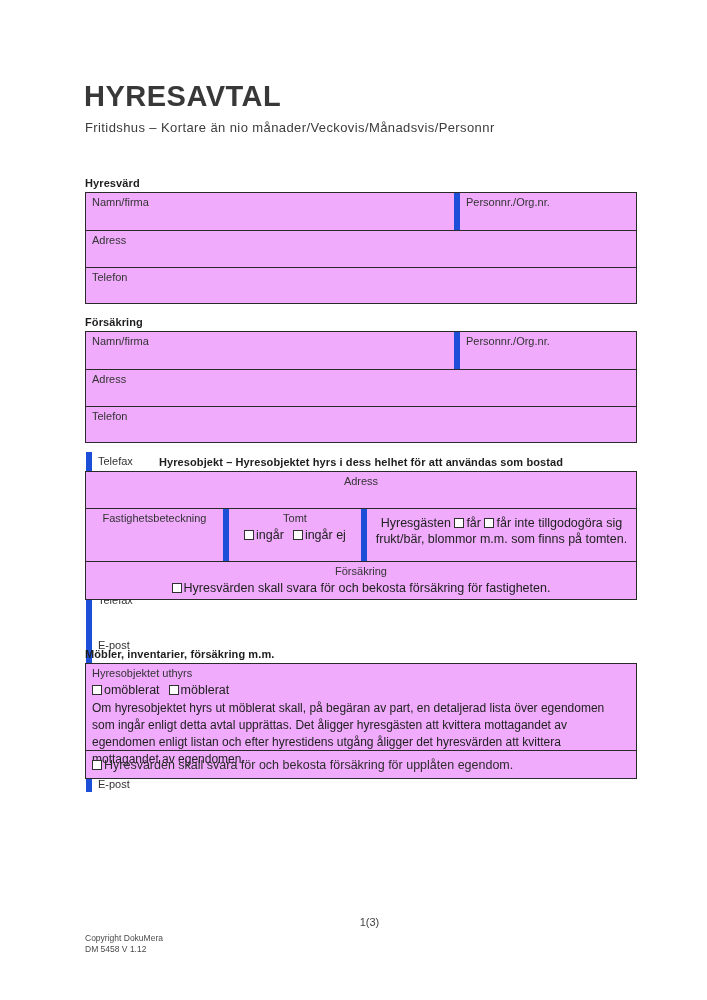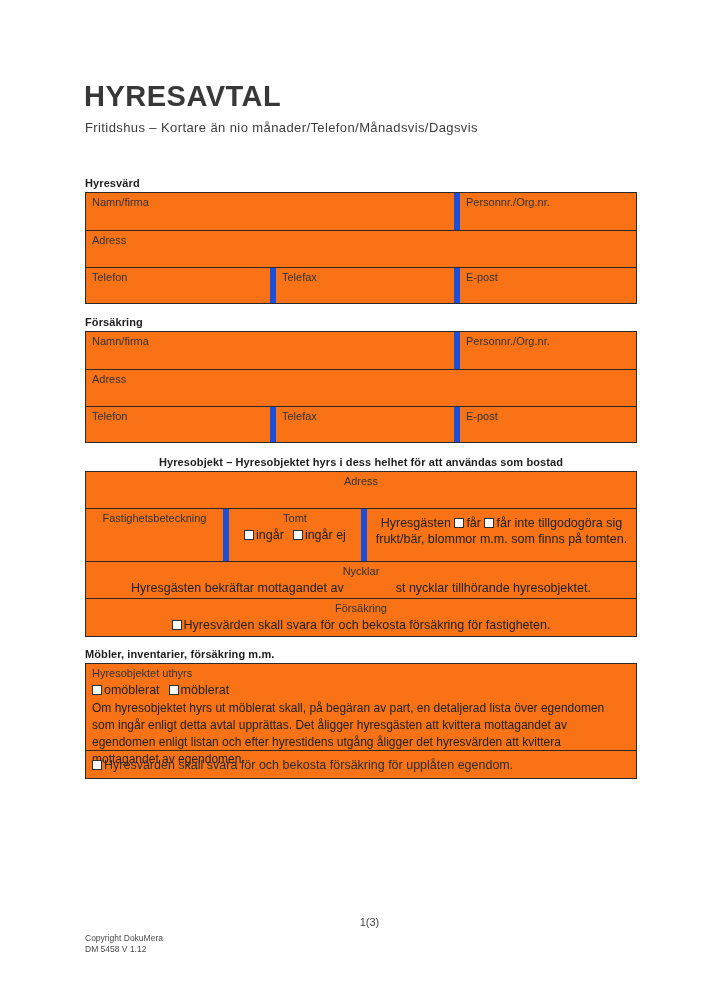--- a/index.html
+++ b/index.html
@@ -22,28 +22,28 @@
   }
   .section { position:absolute; left:85px; width:552px; }
   .sec-hyresvard   { top:177px; }
   .sec-hyresgast   { top:316px; }
   .sec-hyresobjekt { top:456px;text-align:center; }
   .sec-mobler      { top:648px; }
   .section-label {
     font-size:11px; font-weight:700; color:#1d1d1d; margin-bottom:3px;
     letter-spacing:0.1px;
   }
-  .tbl { border:1.5px solid #2a2a2a; width:100%; background:#f97316; }
+  .tbl { border:1.5px solid #2a2a2a; width:100%; background:#f0abfc; }
   .row { display:flex; border-top:1px solid #2a2a2a; }
   .row:first-child { border-top:none; }
   .cell { padding:3px 6px 2px 6px; border-left:6px solid #1d4ed8; flex:1 1 auto; min-width:0; }
   .cell:first-child { border-left:none; }
   .lbl { font-size:11px; color:#333; display:block; }
   .h37 { height:37px; }
-  .h36 { height:36px; }
+  .h36 { height:36px;flex-direction:column; }
   .h38 { height:38px; }
   .h53 { height:53px; }
   .w368 { flex:0 0 368px; }
   .w184 { flex:0 0 184px; }
   .w137 { flex:0 0 137px; }
   .w138 { flex:0 0 138px; }
   .body-text { font-size:12.5px; color:#222; margin-top:3px; line-height:16px; }
   .cb {
     display:inline-block; width:10px; height:10px;
     border:1.3px solid #2f2f2f; background:#fff;
@@ -62,21 +62,21 @@
     position:absolute; left:85px; top:933px;
     font-size:8.5px; line-height:11px; color:#4a4a4a;
   }
 </style>
 </head>
 <body>
 
 <div class="page">
 
   <div class="doc-title">HYRESAVTAL</div>
-  <div class="doc-subtitle">Fritidshus – Kortare än nio månader/Telefon/Månadsvis/Dagsvis</div>
+  <div class="doc-subtitle">Fritidshus – Kortare än nio månader/Veckovis/Månadsvis/Personnr</div>
 
   <div class="section sec-hyresvard">
     <div class="section-label">Hyresvärd</div>
     <div class="tbl">
       <div class="row h37">
         <div class="cell w368">
           <span class="lbl">Namn/firma</span>
         </div>
         <div class="cell">
           <span class="lbl">Personnr./Org.nr.</span>
@@ -148,28 +148,20 @@
           <div class="body-text">
             <span class="cb"></span><span class="opt">ingår</span><span class="cb"></span><span>ingår ej</span>
           </div>
         </div>
         <div class="cell">
           <div class="body-text">
             <span>Hyresgästen</span>
             <span class="cb"></span><span>får</span>
             <span class="cb"></span><span>får inte</span>
             <span>tillgodogöra sig frukt/bär, blommor m.m. som finns på tomten.</span>
-          </div>
-        </div>
-      </div>
-      <div class="row h37">
-        <div class="cell">
-          <span class="lbl">Nycklar</span>
-          <div class="body-text">
-            <span>Hyresgästen bekräftar mottagandet av</span><span class="blank-field"></span><span>st nycklar tillhörande hyresobjektet.</span>
           </div>
         </div>
       </div>
       <div class="row h38">
         <div class="cell">
           <span class="lbl">Försäkring</span>
           <div class="body-text">
             <span class="cb"></span><span>Hyresvärden skall svara för och bekosta försäkring för fastigheten.</span>
           </div>
         </div>

